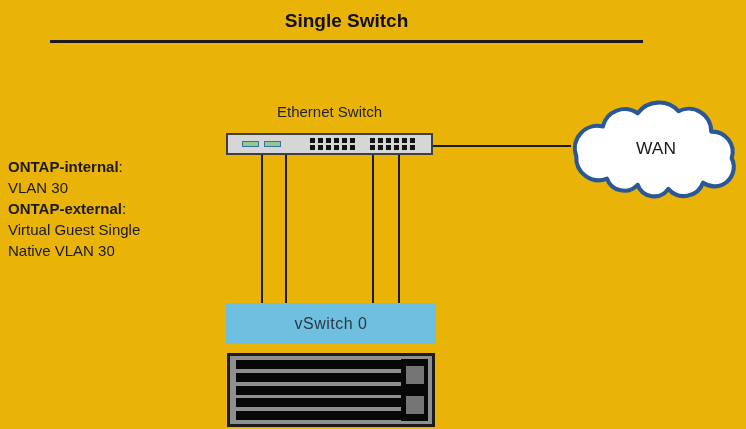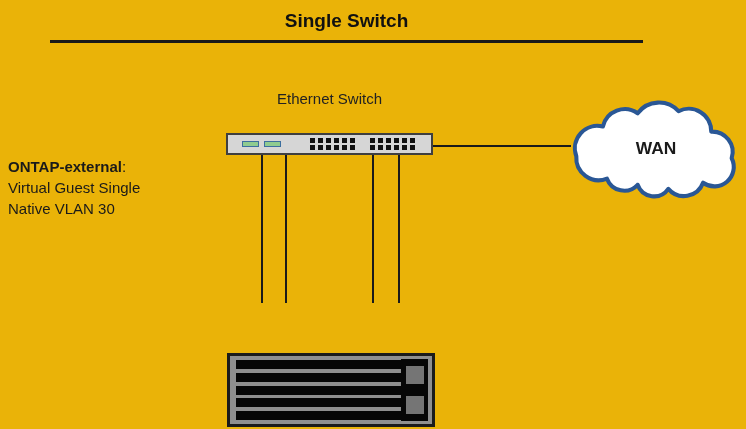--- a/index.html
+++ b/index.html
@@ -18,39 +18,39 @@
   html,body{background:#fff;}
   body{font-family:"Liberation Sans", sans-serif;color:#1a1a1a;}
   .canvas{position:relative;width:746px;height:429px;background:#eab308;overflow:hidden;}
 
   
   .title{position:absolute;left:50px;top:10px;width:593px;text-align:center;
          font-size:19px;font-weight:bold;color:#111;}
   .title-rule{position:absolute;left:50px;top:40px;width:593px;height:3px;background:var(--line-black);}
 
   
-  .eth-label{position:absolute;left:226px;top:90px;width:207px;text-align:center;font-size:15px;color:#222;}
+  .eth-label{position:absolute;left:226px;top:103px;width:207px;text-align:center;font-size:15px;color:#222;}
   .switch-box{position:absolute;left:226px;top:133px;width:207px;height:22px;
               background:var(--switch-body);border:2px solid var(--switch-border);}
   .uplink{position:absolute;top:6px;width:17px;height:6px;background:var(--port-green);
           border:1px solid var(--port-green-border);}
   .uplink.u1{left:14px;} .uplink.u2{left:36px;}
   .port-grid{position:absolute;top:3px;display:grid;grid-template-columns:repeat(6,5px);
              grid-auto-rows:5px;gap:2px 3px;}
   .port-grid.pg1{left:82px;} .port-grid.pg2{left:142px;}
   .port-grid span{background:#101010;display:block;}
 
   
   .hline{position:absolute;height:2px;background:var(--line-black);}
   .wan-link{left:433px;top:145px;width:138px;}
   .vline{position:absolute;width:2px;background:var(--line-black);top:155px;height:148px;}
   .v1{left:261px;} .v2{left:285px;} .v3{left:372px;} .v4{left:398px;}
 
   
-  .cloud-wrap{position:absolute;left:562px;top:94px;width:184px;height:108px;font-weight:bold;}
+  .cloud-wrap{position:absolute;left:562px;top:94px;width:184px;height:108px;}
   .cloud-wrap svg{overflow:visible;}
   .cloud-path{fill:#ffffff;stroke:var(--cloud-outline);stroke-width:4;stroke-linejoin:round;}
   .cloud-text{font-family:"Liberation Sans",sans-serif;font-size:17px;fill:#1a1a1a;}
 
   
   .notes{position:absolute;left:8px;top:156px;font-size:15px;line-height:21px;color:#1a1a1a;}
   .notes .block2{}
   .notes b{font-weight:bold;}
 
   
@@ -131,29 +131,38 @@
         A 19 19 0 0 1 138 86
         A 20 20 0 0 1 104 92
         A 17 17 0 0 1 74 88
         A 18 18 0 0 1 44 82
         A 22 22 0 0 1 14 60 Z"></path>
       <text class="cloud-text" x="92" y="58" text-anchor="middle">WAN</text>
     </svg>
   </div>
 
   <div class="notes">
+    <div class="block1">
+      <div>
+        <b>ONTAP-internal</b><span>:</span>
+      </div>
+      <div>VLAN 30</div>
+    </div>
     <div class="block2">
       <div>
         <b>ONTAP-external</b><span>:</span>
       </div>
       <div>Virtual Guest Single</div>
       <div>Native VLAN 30</div>
     </div>
   </div>
 
+  <div class="vswitch">
+    <span>vSwitch 0</span>
+  </div>
 
   <div class="server">
     <div class="bays">
         <div class="bay"></div>
         <div class="bay"></div>
         <div class="bay"></div>
         <div class="bay"></div>
         <div class="bay"></div>
       </div>
     <div class="ctrl-panel">

